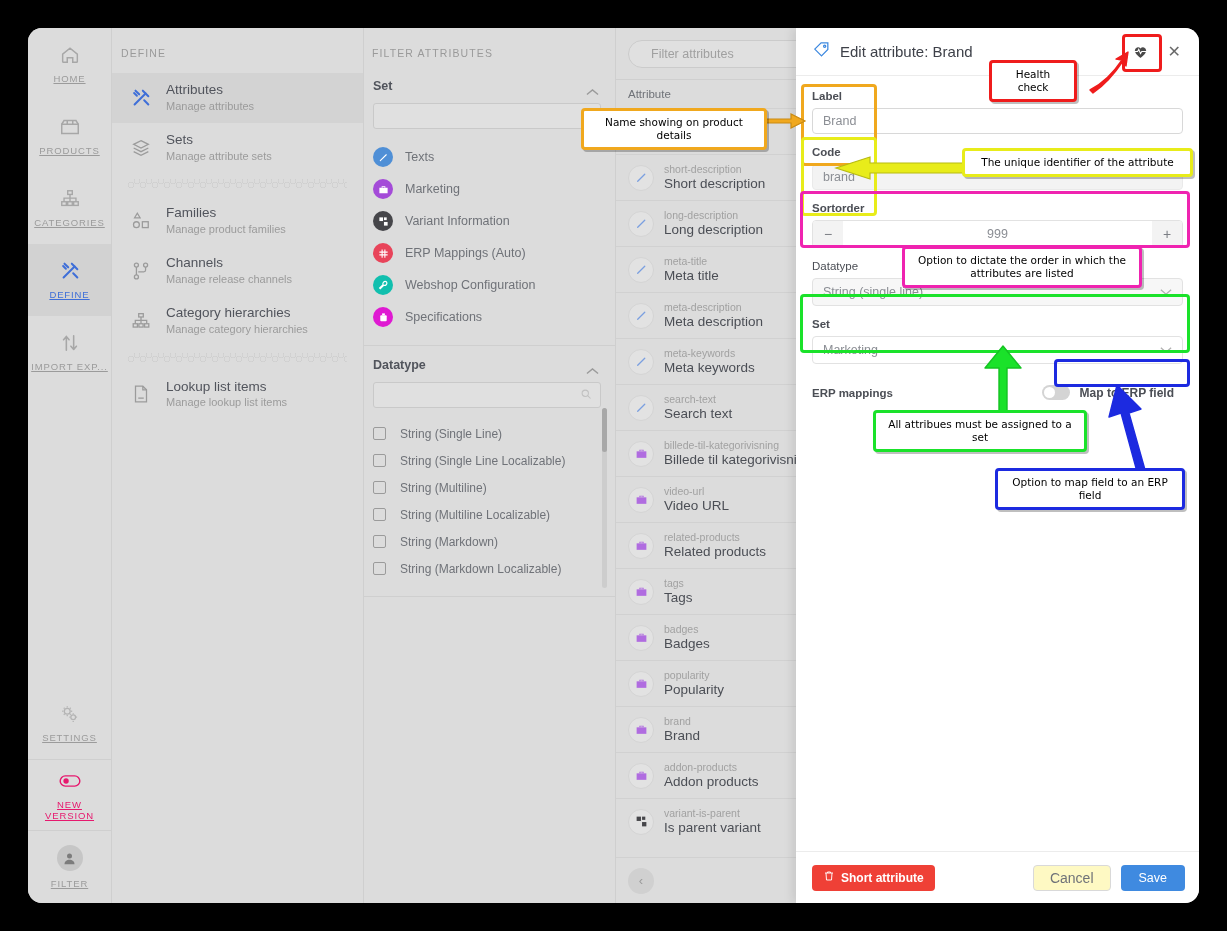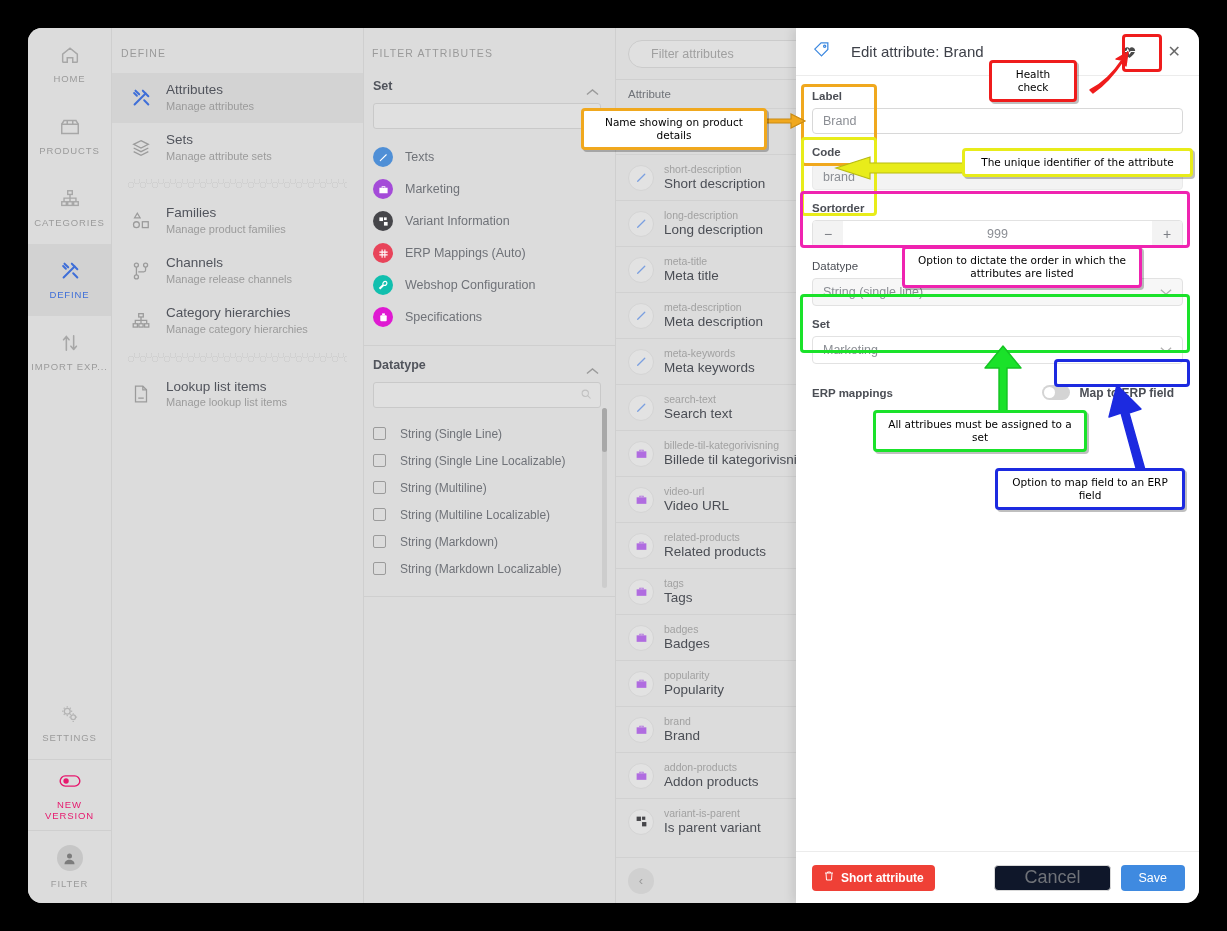--- a/index.html
+++ b/index.html
@@ -31,20 +31,21 @@
     height: 72px;
     display: flex; flex-direction: column;
     align-items: center; justify-content: center;
     gap: 7px;
     color: #9b9b9b;
     font-size: 9.5px; letter-spacing: .9px;
     cursor: pointer;
     user-select: none;
     padding: 0 3px;
     text-align: center;
+    text-decoration: underline;
   }
   .rail-item .ic { width: 22px; height: 22px; display:block; }
   .rail-item .ic svg { width:22px; height:22px; display:block; }
   .rail-item.active { background: #d2d2d2; color: #3f6fd8; }
   .rail-item.active .ic svg { stroke: #3f6fd8; fill:none; }
   .rail-item.accent { color: #e6196e; border-top:1px solid #cfcfcf; border-bottom:1px solid #cfcfcf;}
   .rail-spacer { flex: 1 1 auto; }
   .rail-item.avatar-item { }
   .avatar-circle {
     width: 26px; height: 26px; border-radius: 50%;
@@ -178,21 +179,21 @@
 
   
   .editpanel {
     flex: 1 1 auto;
     background: #fff;
     display:flex; flex-direction: column;
     position: relative;
     box-shadow: -3px 0 10px rgba(0,0,0,.10);
   }
   .ep-head {
-    height: 48px; display:flex; align-items:center; gap: 20px;
+    height: 48px; display:flex; align-items:center; gap: 9px;
     padding: 0 14px 0 16px;
     border-bottom: 1px solid #ececec;
   }
   .ep-title { font-size: 15px; color: #3e4149; flex:1 1 auto; }
   .ep-heart {
     width: 28px; height: 28px; border-radius: 4px;
     display:flex; align-items:center; justify-content:center;
     cursor:pointer;
   }
   .ep-close { font-size: 16px; color: #6a6a6a; cursor:pointer; padding: 0 4px; }
@@ -237,23 +238,23 @@
     height: 52px; border-top: 1px solid #ececec;
     display:flex; align-items:center; padding: 0 14px 0 16px; gap: 10px;
   }
   .btn-del {
     background:#ef4036; color:#fff; border-radius: 4px;
     height: 26px; padding: 0 11px; display:flex; align-items:center; gap:6px;
     font-size: 12px; font-weight:bold; cursor:pointer;
   }
   .ep-foot .sp { flex:1 1 auto; }
   .btn-cancel {
-    border:1px solid #d9d9d9; border-radius:4px; background:#0f172a;
-    height: 26px; padding: 0 29px; display:flex; align-items:center;
-    font-size: 18px; color:#6f7278; cursor:pointer;
+    border:1px solid #d9d9d9; border-radius:4px; background:#fef9c3;
+    height: 26px; padding: 0 16px; display:flex; align-items:center;
+    font-size: 14px; color:#6f7278; cursor:pointer;
   }
   .btn-save {
     background:#3f8ae0; color:#fff; border-radius:4px;
     height: 26px; padding: 0 18px; display:flex; align-items:center;
     font-size: 12.5px; cursor:pointer;
   }
 
   
   .ann { position:absolute; z-index: 50; }
   .box {

